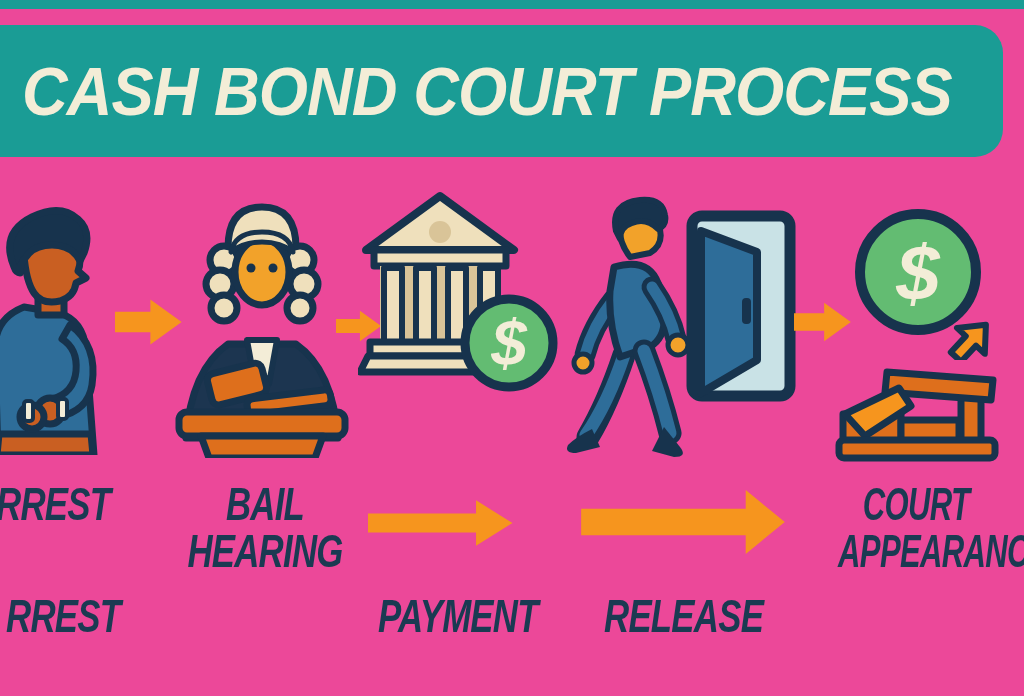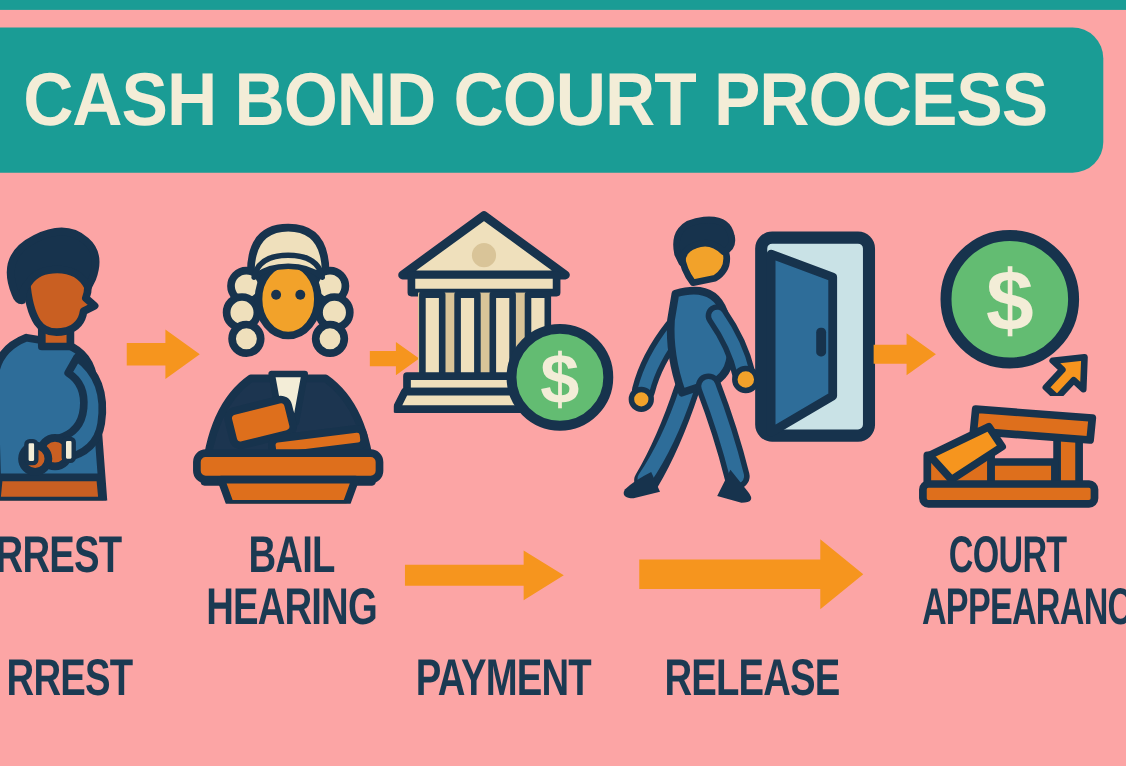--- a/index.html
+++ b/index.html
@@ -2,22 +2,22 @@
 <html style="--teal: #1A9C95; --cream: #F3EDD7; --navy: #17334D; --orange: #F6951E; --dkorange: #DE6F1C; --green: #63BC72; --blue: #2E6D99; --ltblue: #C9E2E6; --bankcream: #EFE0BC; --tan: #D9C498; --skinbrown: #C95F22; --skingold: #F2A22A; --labelnavy: #1B3A52;"><head>
 <meta charset="utf-8">
 <style>
   :root{
     --teal:#1A9C95; --cream:#F3EDD7; --navy:#17334D; --orange:#F6951E;
     --dkorange:#DE6F1C; --green:#63BC72; --blue:#2E6D99; --ltblue:#C9E2E6;
     --bankcream:#EFE0BC; --tan:#D9C498; --skinbrown:#C95F22; --skingold:#F2A22A;
     --labelnavy:#1B3A52;
   }
   html,body{margin:0;padding:0;background:#fff;}
-  .canvas{position:relative;width:1024px;height:696px;overflow:hidden;background:#fca5a5;
-          font-family:"Liberation Sans",sans-serif;}
+  .canvas{position:relative;width:1024px;height:696px;overflow:hidden;background:#ec4899;
+          font-family:"Liberation Sans",sans-serif;font-style:italic;}
   .top-strip{position:absolute;left:0;top:0;width:1024px;height:9px;background:var(--teal);}
   .banner{position:absolute;left:-30px;top:25px;width:1033px;height:132px;background:var(--teal);
           border-radius:0 28px 28px 0;display:flex;align-items:center;justify-content:center;}
   .banner h1{margin:0;font-weight:700;font-size:68px;letter-spacing:-1px;color:var(--cream);
              transform:scaleX(.93);white-space:nowrap;}
   .icon{position:absolute;}
   .icon svg{display:block;width:100%;height:100%;}
   .lbl{position:absolute;font-weight:700;font-size:47px;line-height:47px;color:var(--labelnavy);
        letter-spacing:-1px;white-space:nowrap;transform:scaleX(.74);transform-origin:left center;}
   .lbl-c{text-align:center;transform-origin:center;}

